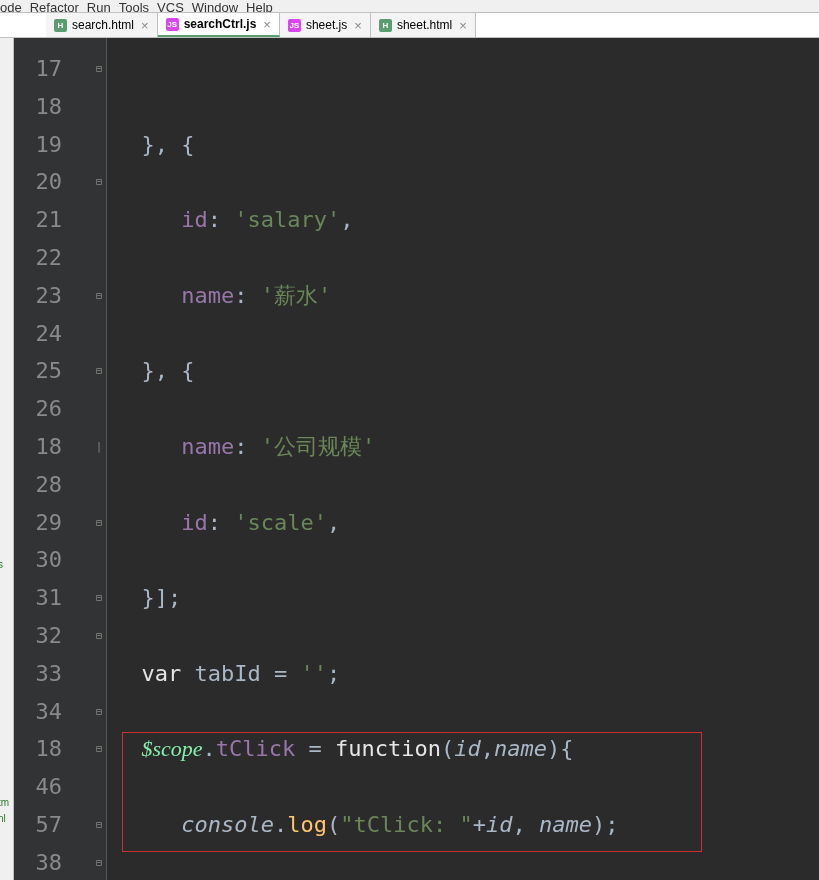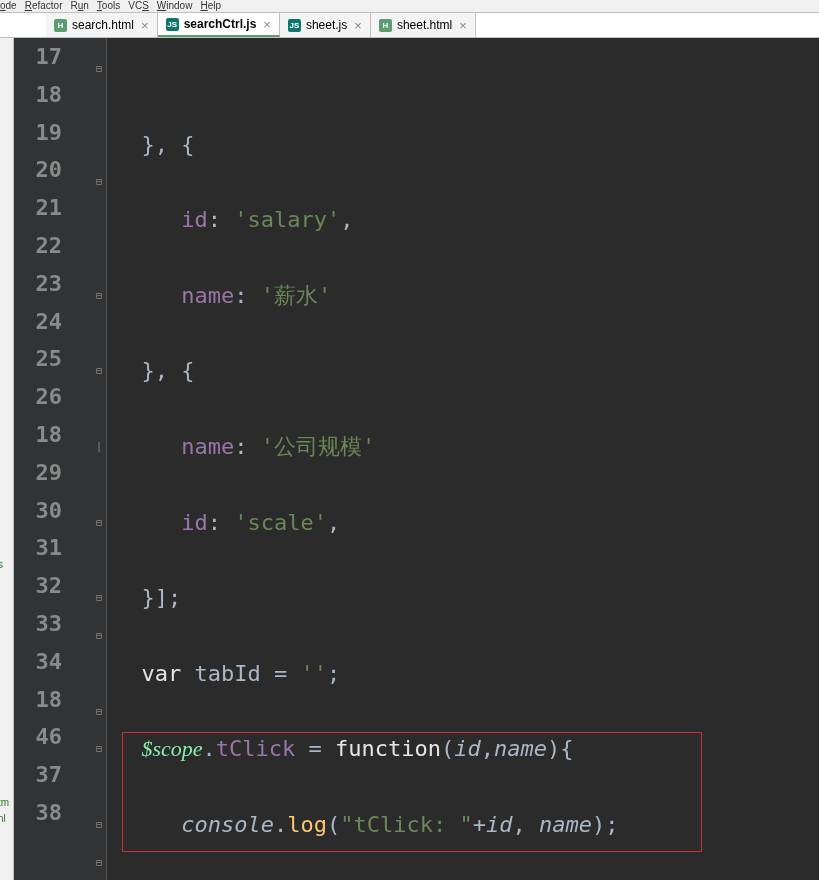--- a/index.html
+++ b/index.html
@@ -15,21 +15,21 @@
       overflow: hidden;
       position: relative;
     }
     .menu-bar {
       background: #f0f0f0;
       height: 12px;
       display: flex;
       gap: 8px;
       padding-left: 0px;
       font-family: Arial, sans-serif;
-      font-size: 10px;
+      font-size: 13px;
       color: #333;
       overflow: hidden;
     }
     .menu-item {
       cursor: pointer;
       white-space: nowrap;
     }
     .menu-item u {
       text-decoration: underline;
     }
@@ -63,21 +63,21 @@
       height: 13px;
       border-radius: 2px;
       display: inline-flex;
       align-items: center;
       justify-content: center;
       font-size: 8px;
       color: #fff;
       font-weight: bold;
     }
     .tab-icon.html { background: #5a9e6f; }
-    .tab-icon.js { background: #0f766e; }
+    .tab-icon.js { background: #d946ef; }
     .tab-close {
       color: #888;
       font-size: 13px;
       margin-left: 2px;
     }
     .editor-area {
       display: flex;
       height: calc(100% - 38px);
       position: relative;
     }
@@ -92,21 +92,21 @@
       font-size: 10px;
       color: #2a7a2a;
       font-family: Arial, sans-serif;
       line-height: 1.3;
       left: -2px;
     }
     .gutter {
       background: #313335;
       width: 78px;
       flex-shrink: 0;
-      font-weight: bold;
+      padding-top: 12px;
     }
     .line-number {
       color: #8a8a8a;
       text-align: right;
       padding-right: 30px;
       font-size: 22px;
       line-height: 37.8px;
       font-family: 'Consolas', monospace;
     }
     .fold-gutter {
@@ -204,29 +204,30 @@
     <div class="line-number">18</div>
     <div class="line-number">19</div>
     <div class="line-number">20</div>
     <div class="line-number">21</div>
     <div class="line-number">22</div>
     <div class="line-number">23</div>
     <div class="line-number">24</div>
     <div class="line-number">25</div>
     <div class="line-number">26</div>
     <div class="line-number">18</div>
+    <div class="line-number">28</div>
     <div class="line-number">29</div>
     <div class="line-number">30</div>
     <div class="line-number">31</div>
     <div class="line-number">32</div>
     <div class="line-number">33</div>
     <div class="line-number">34</div>
     <div class="line-number">18</div>
     <div class="line-number">46</div>
-    <div class="line-number">37</div>
+    <div class="line-number">57</div>
     <div class="line-number">38</div>
   </div>
 
   <div class="fold-gutter">
     <div class="fold-marker">⊟</div>
     <div class="fold-marker"></div>
     <div class="fold-marker"></div>
     <div class="fold-marker">⊟</div>
     <div class="fold-marker"></div>
     <div class="fold-marker"></div>

